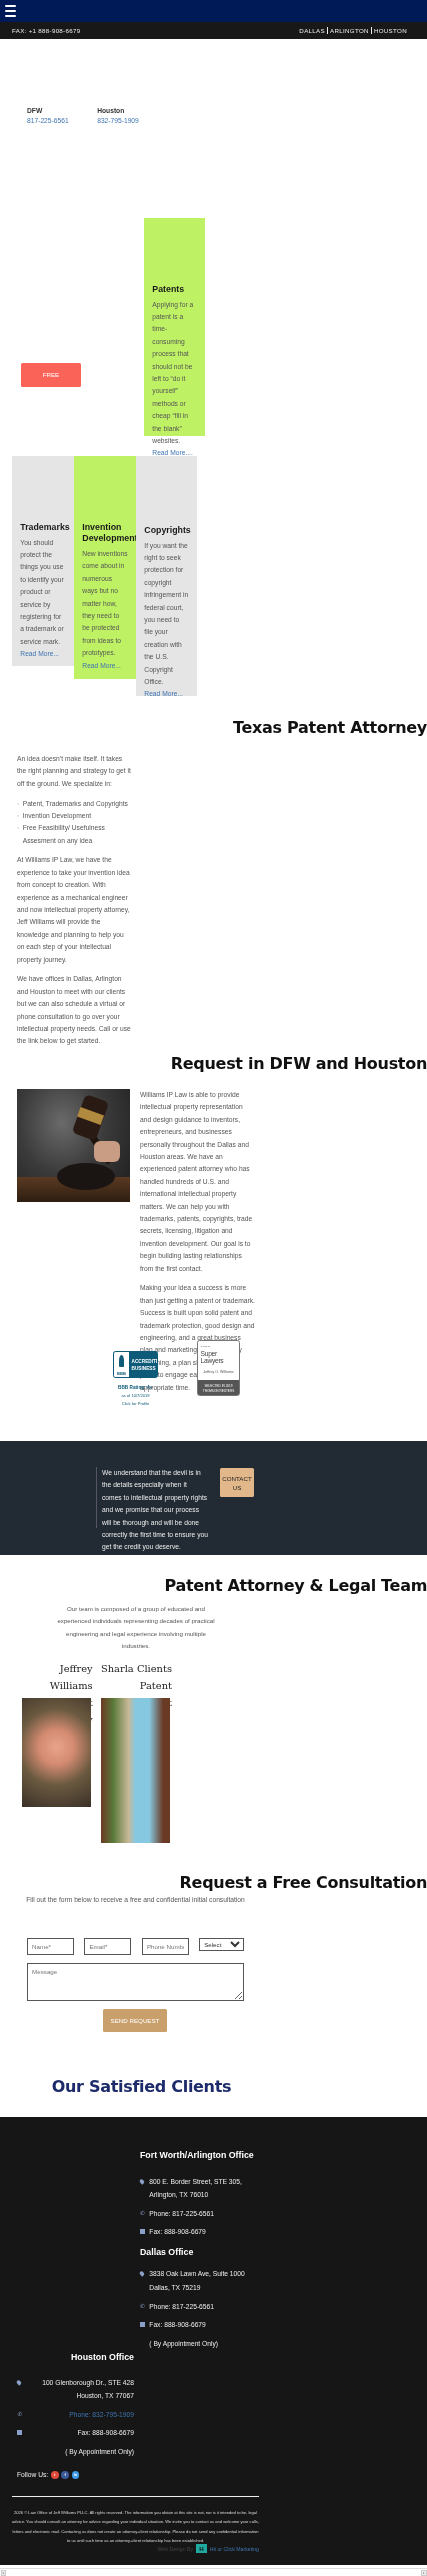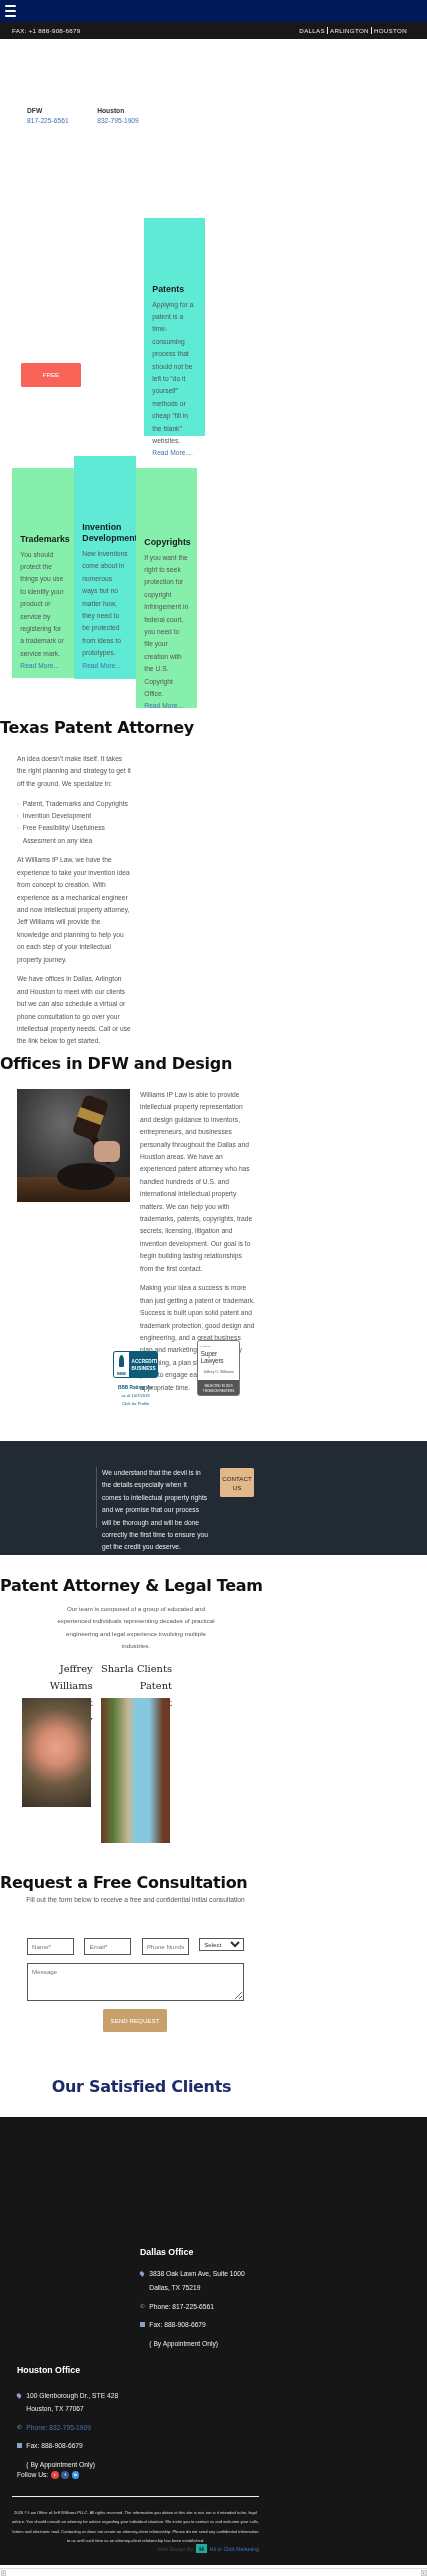--- a/index.html
+++ b/index.html
@@ -20,24 +20,24 @@
   .phones { position: absolute; left: 27px; top: 107px; display: flex; gap: 28.5px; }
   .phones .grp .lbl { font-weight: bold; color: #333; font-size: 6.7px; }
   .phones .grp .num { color: #3f74b0; font-size: 6.7px; margin-top: 2.6px; }
 
   .cta-red { position: absolute; left: 21px; top: 363px; width: 60px; height: 24px; background: #fa6357; color: #fff; border-radius: 1.6px; font-size: 6.2px; text-align: center; line-height: 24px; cursor: pointer; }
 
   .card { position: absolute; padding: 0 8.3px; }
   .card h3 { color: #1a1a1a; font-size: 8.8px; font-weight: bold; line-height: 1.3; margin-bottom: 3.1px; }
   .card p { font-size: 6.7px; line-height: 12.4px; color: #555; }
   .card .more { color: #3f74b0; font-size: 6.7px; line-height: 12.4px; display: block; }
-  .c-light { background: #5eead4; }
-  .c-tan { background: #86efac; margin-top: 12px; }
-
-  h2.sec { position: absolute; left: 0; width: 427px; text-align: left; color: #111; font-size: 16px; font-weight: bold; font-family: "DejaVu Sans", sans-serif; letter-spacing: -0.3px; }
+  .c-light { background: #bef264; }
+  .c-tan { background: #e5e5e5; }
+
+  h2.sec { position: absolute; left: 0; width: 427px; text-align: right; color: #111; font-size: 16px; font-weight: bold; font-family: "DejaVu Sans", sans-serif; letter-spacing: -0.3px; }
 
   .body-text { position: absolute; font-size: 6.7px; line-height: 12.4px; color: #555; }
   .body-text p { margin-bottom: 7.3px; }
   .body-text ul { list-style: none; margin: 0 0 7.3px 0; }
   .body-text li { position: relative; padding-left: 5.7px; }
   .body-text li::before { content: "○"; position: absolute; left: 0; font-size: 3.6px; top: 0; }
 
   .gavel { position: absolute; left: 17px; top: 1089px; width: 113px; height: 113px; background: radial-gradient(ellipse at 40% 30%, #6a6a6a 0%, #3b3b3b 45%, #1a1a1a 100%); overflow: hidden; }
   .gavel .table { position: absolute; left: 0; bottom: 0; width: 100%; height: 25px; background: linear-gradient(#5a3a22, #2e1d10); }
   .gavel .block { position: absolute; left: 40px; bottom: 12.4px; width: 58px; height: 27px; border-radius: 50%; background: #1a1412; }
@@ -161,21 +161,21 @@
   <p>An idea doesn’t make itself. It takes the right planning and strategy to get it off the ground. We specialize in:</p>
   <ul>
     <li>Patent, Trademarks and Copyrights</li>
     <li>Invention Development</li>
     <li>Free Feasibility/ Usefulness Assesment on any idea</li>
   </ul>
   <p>At Williams IP Law, we have the experience to take your invention idea from concept to creation. With experience as a mechanical engineer and now intellectual property attorney, Jeff Williams will provide the knowledge and planning to help you on each step of your intellectual property journey.</p>
   <p>We have offices in Dallas, Arlington and Houston to meet with our clients but we can also schedule a virtual or phone consultation to go over your intellectual property needs. Call or use the link below to get started.</p>
 </div>
 
-<h2 class="sec" style="top:1054px;">Offices in DFW and Design</h2>
+<h2 class="sec" style="top:1054px;">Request in DFW and Houston</h2>
 <div class="gavel">
   <div class="table"></div>
     <div class="block"></div>
     <div class="handle"></div>
     <div class="head"></div>
     <div class="band"></div>
     <div class="hand"></div>
 </div>
 <div class="body-text" style="left:140px; top:1089px; width:115px;">
   <p>Williams IP Law is able to provide intellectual property representation and design guidance to inventors, entrepreneurs, and businesses personally throughout the Dallas and Houston areas. We have an experienced patent attorney who has handled hundreds of U.S. and international intellectual property matters. We can help you with trademarks, patents, copyrights, trade secrets, licensing, litigation and invention development. Our goal is to begin building lasting relationships from the first contact.</p>
@@ -234,32 +234,40 @@
     <select><option>Select</option></select>
   </div>
   <textarea placeholder="Message" style=""></textarea>
 </div>
 <a class="send">SEND REQUEST</a>
 
 <div class="clients" style="width:271px;">Our Satisfied Clients</div>
 
 <footer>
 
+  <div class="col" style="left:140px; top:33px; width:117px;">
+    <h4>Fort Worth/Arlington Office</h4>
+    <ul class="info" style="margin-top:14.5px;">
+      <li><span class="ic pin"></span><span>800 E. Border Street, STE 305, Arlington, TX 76010</span></li>
+      <li><span class="ic">✆</span><span>Phone: 817-225-6561</span></li>
+      <li><span class="ic mail"></span><span>Fax: 888-908-6679</span></li>
+    </ul>
+  </div>
 
   <div class="col" style="left:140px; top:130px; width:117px;">
     <h4>Dallas Office</h4>
     <ul class="info" style="margin-top:10.4px;">
       <li><span class="ic pin"></span><span>3838 Oak Lawn Ave, Suite 1000 Dallas, TX 75219</span></li>
       <li><span class="ic">✆</span><span>Phone: 817-225-6561</span></li>
       <li><span class="ic mail"></span><span>Fax: 888-908-6679</span></li>
       <li><span>( By Appointment Only)</span></li>
     </ul>
   </div>
 
-  <div class="col" style="left:17px; top:248px; width:117px;">
+  <div class="col" style="left:17px; top:235px; width:117px;text-align:right;">
     <h4>Houston Office</h4>
     <ul class="info" style="margin-top:13.5px;">
       <li><span class="ic pin"></span><span>100 Glenborough Dr., STE 428 Houston, TX 77067</span></li>
       <li><span class="ic">✆</span><span class="blue">Phone: 832-795-1909</span></li>
       <li><span class="ic mail"></span><span>Fax: 888-908-6679</span></li>
       <li><span>( By Appointment Only)</span></li>
     </ul>
   </div>
 </footer>
 

